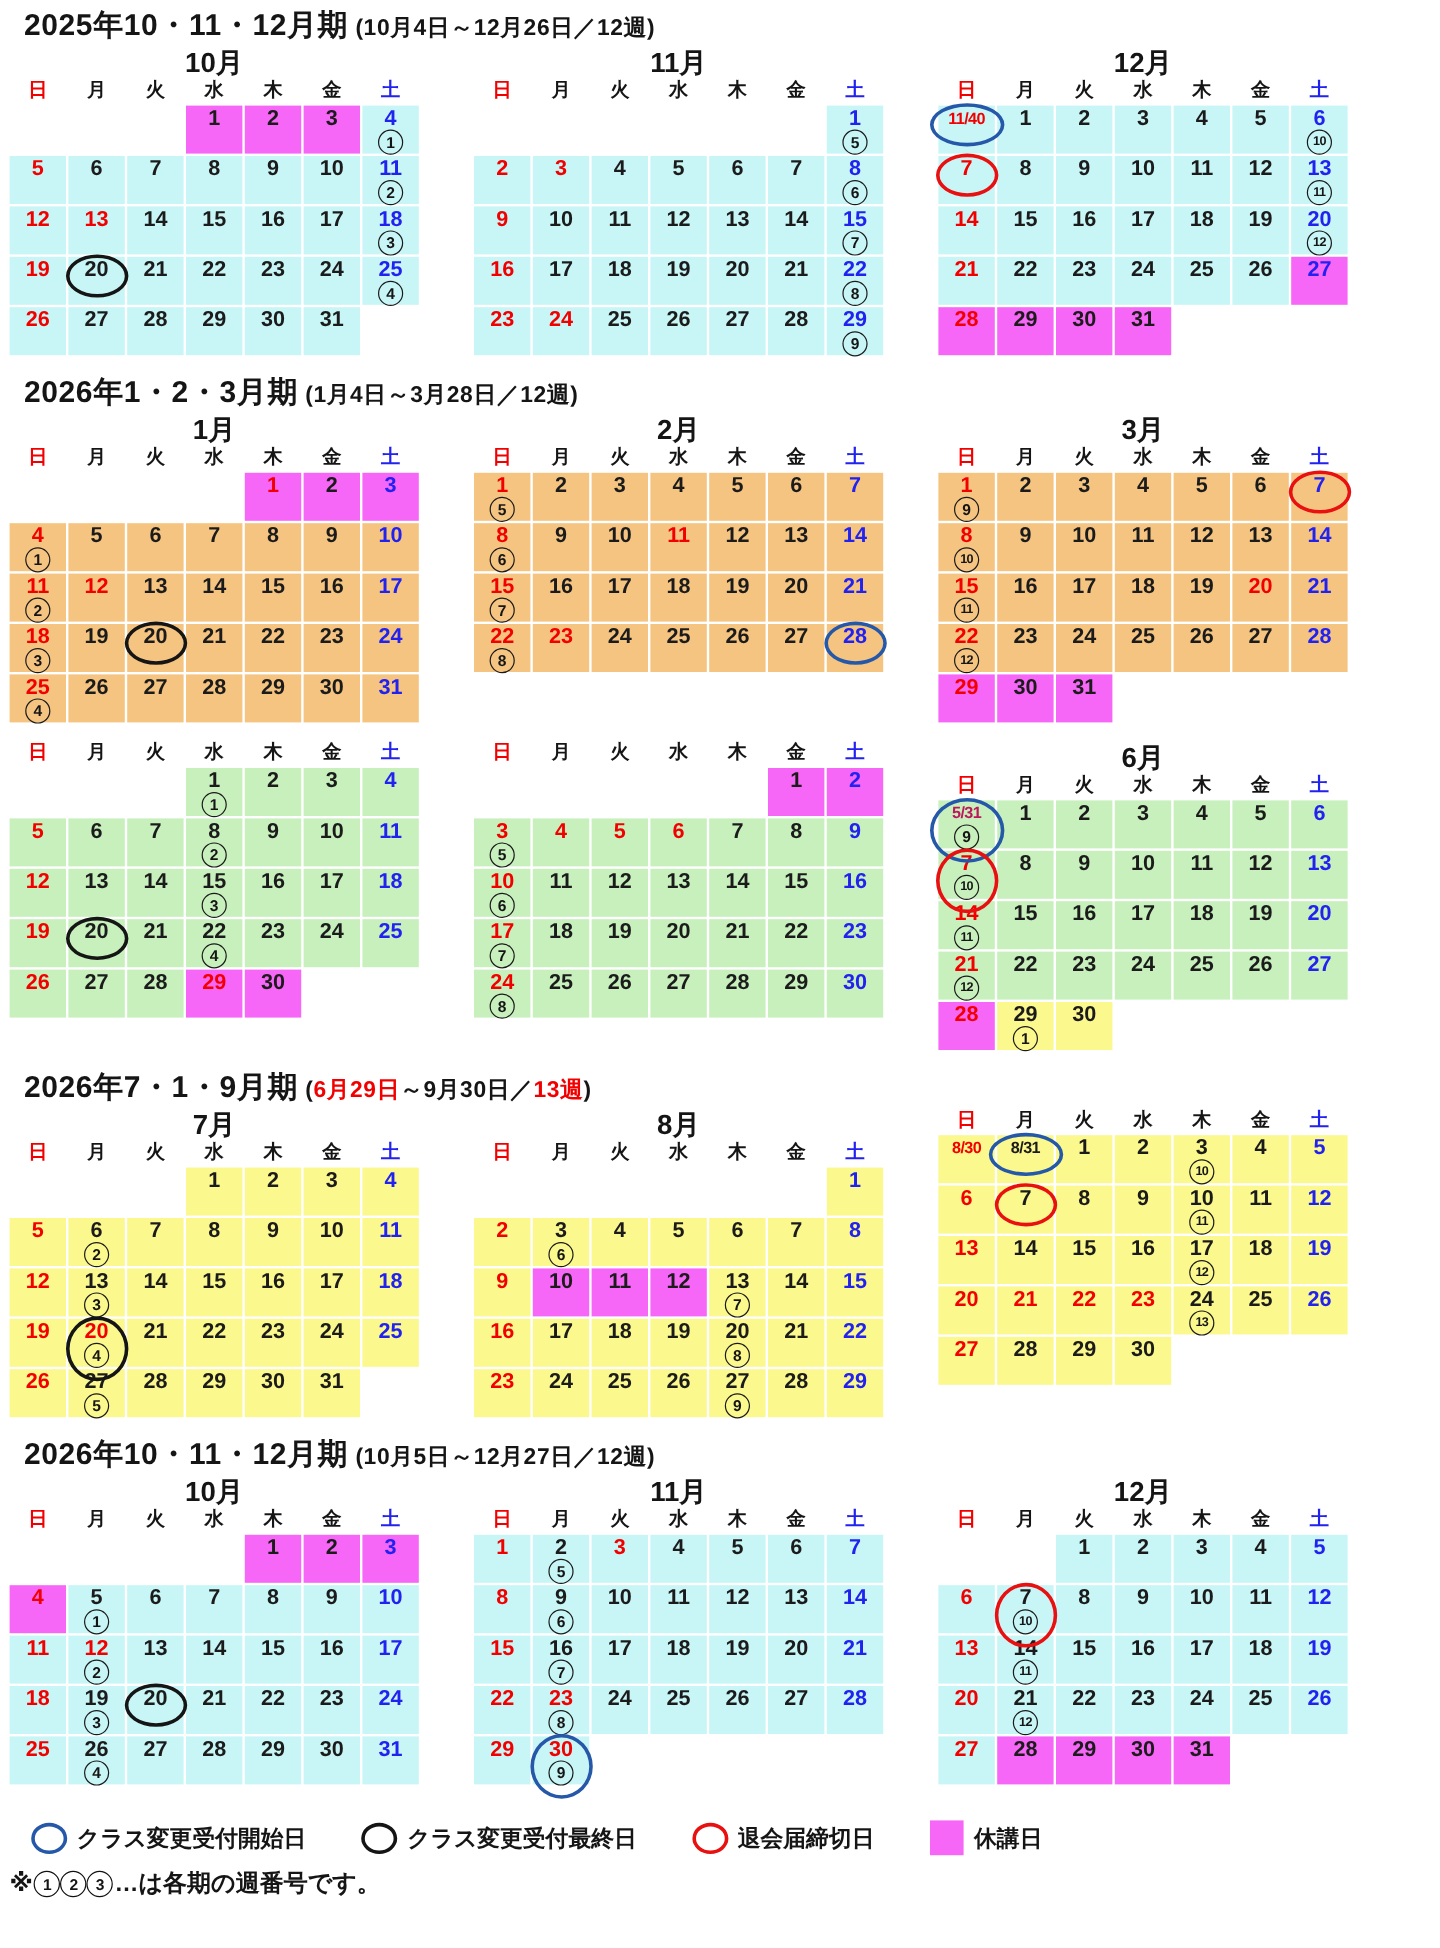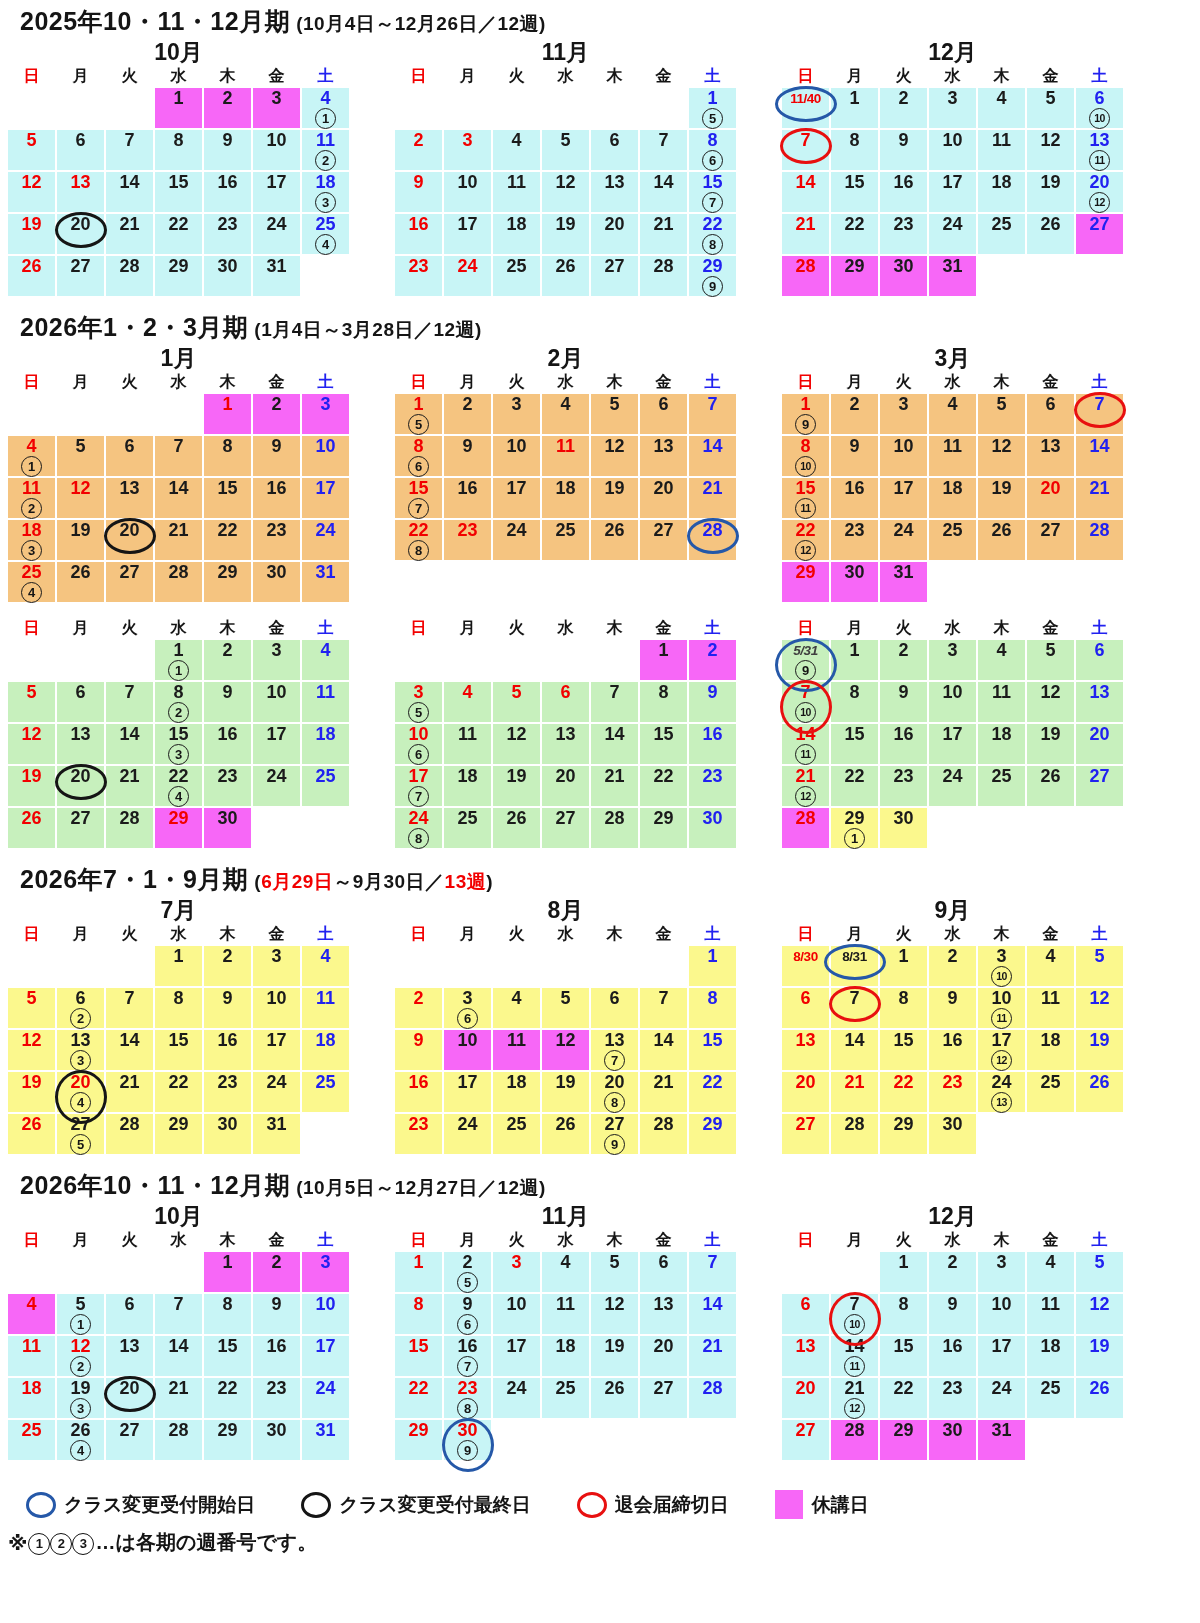--- a/index.html
+++ b/index.html
@@ -838,29 +838,30 @@
             </div>
             <div class="cell" style="background: rgb(199, 240, 189);">
               <span class="num" style="color: rgb(27, 27, 27);">29</span>
             </div>
             <div class="cell" style="background: rgb(199, 240, 189);">
               <span class="num" style="color: rgb(33, 33, 240);">30</span>
             </div>
           </div>
         </div>
         <div class="month">
+          <div class="m-name">6月</div>
           <div class="grid">
             <div class="hd" style="color: rgb(242, 0, 0);">日</div>
             <div class="hd">月</div>
             <div class="hd">火</div>
             <div class="hd">水</div>
             <div class="hd">木</div>
             <div class="hd">金</div>
             <div class="hd" style="color: rgb(33, 33, 240);">土</div>
-            <div class="cell" style="background: rgb(199, 240, 189);"><span class="num small" style="color: #404040; font-style: italic;">5/31</span><span class="wkc">9</span><div class="circ tall wide" style="border-color: rgb(37, 88, 168);"></div></div>
+            <div class="cell" style="background: rgb(199, 240, 189);"><span class="num small" style="color: #be185d;">5/31</span><span class="wkc">9</span><div class="circ tall wide" style="border-color: rgb(37, 88, 168);"></div></div>
             <div class="cell" style="background: rgb(199, 240, 189);">
               <span class="num" style="color: rgb(27, 27, 27);">1</span>
             </div>
             <div class="cell" style="background: rgb(199, 240, 189);">
               <span class="num" style="color: rgb(27, 27, 27);">2</span>
             </div>
             <div class="cell" style="background: rgb(199, 240, 189);">
               <span class="num" style="color: rgb(27, 27, 27);">3</span>
             </div>
             <div class="cell" style="background: rgb(199, 240, 189);">
@@ -1139,21 +1140,20 @@
             <div class="cell" style="background: rgb(251, 248, 141);"><span class="num" style="color: rgb(27, 27, 27);">27</span><span class="wkc">9</span></div>
             <div class="cell" style="background: rgb(251, 248, 141);">
               <span class="num" style="color: rgb(27, 27, 27);">28</span>
             </div>
             <div class="cell" style="background: rgb(251, 248, 141);">
               <span class="num" style="color: rgb(33, 33, 240);">29</span>
             </div>
           </div>
         </div>
         <div class="month">
-          <div class="m-name">9月</div>
           <div class="grid">
             <div class="hd" style="color: rgb(242, 0, 0);">日</div>
             <div class="hd">月</div>
             <div class="hd">火</div>
             <div class="hd">水</div>
             <div class="hd">木</div>
             <div class="hd">金</div>
             <div class="hd" style="color: rgb(33, 33, 240);">土</div>
             <div class="cell" style="background: rgb(251, 248, 141);">
               <span class="num small" style="color: rgb(242, 0, 0);">8/30</span>

